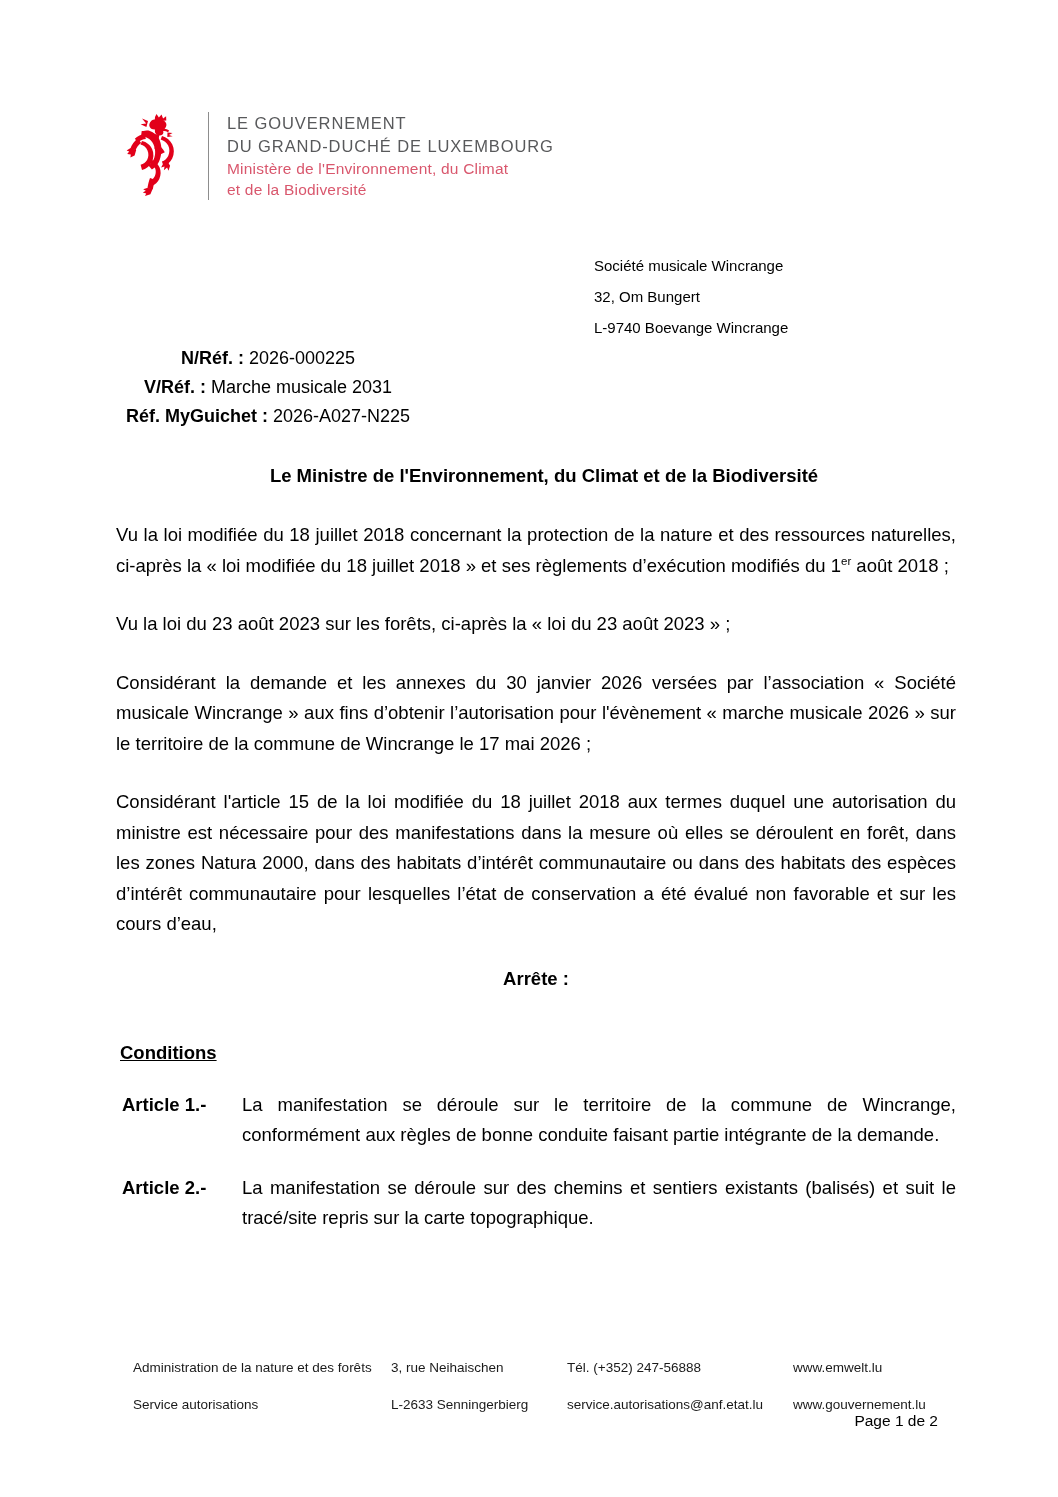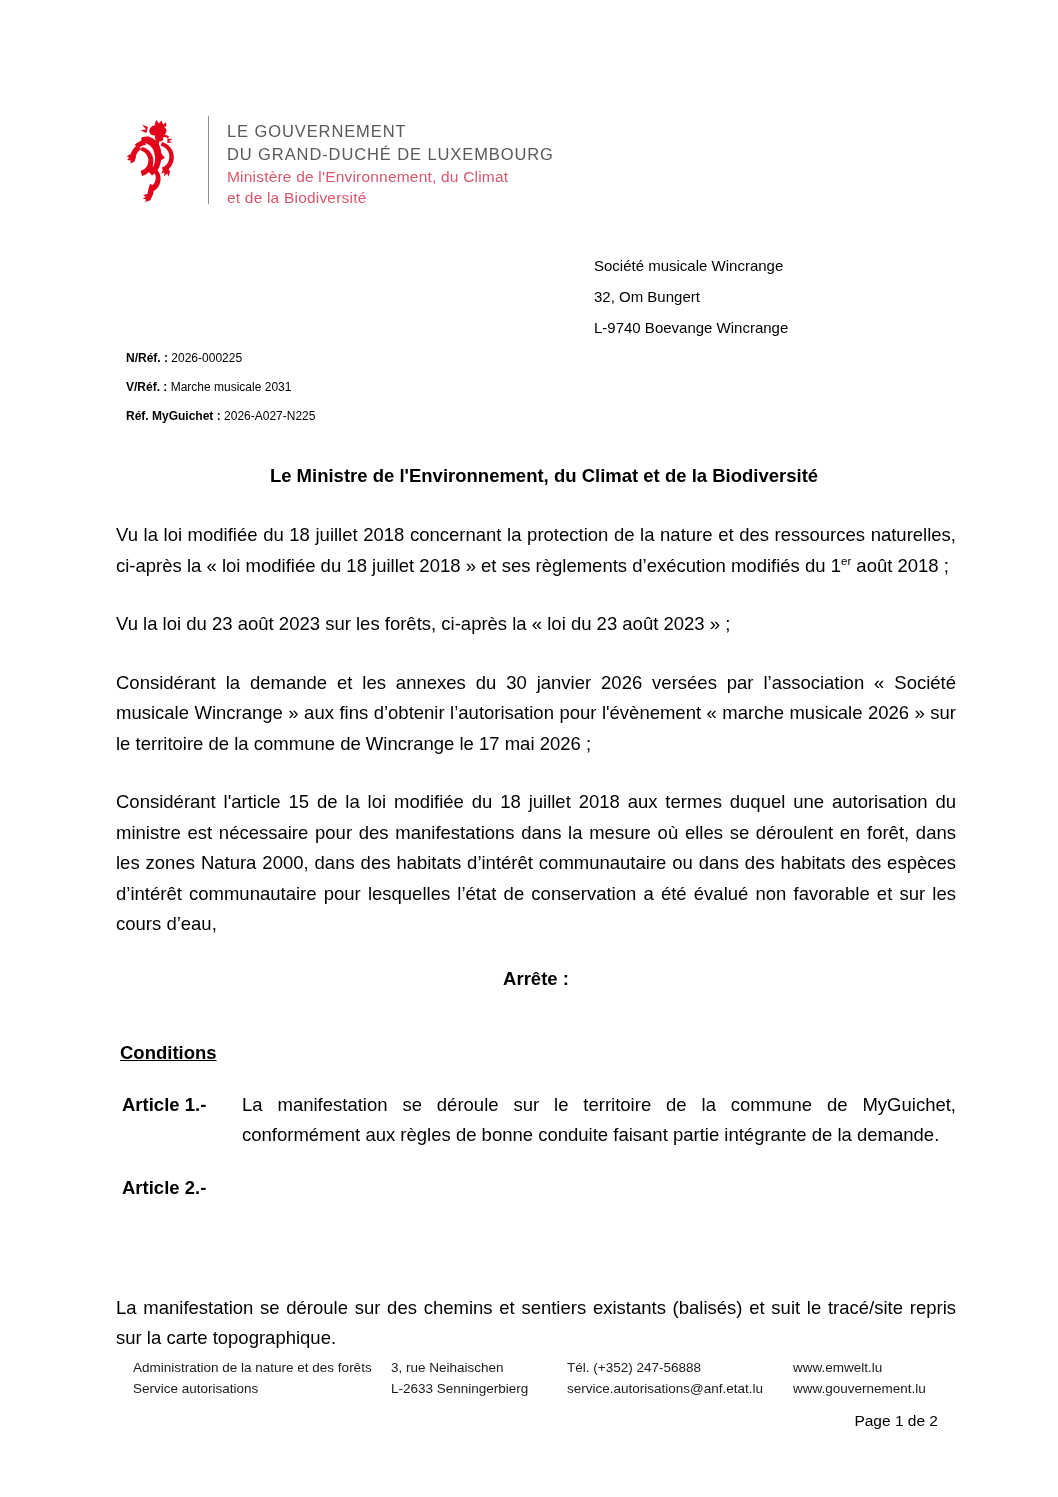--- a/index.html
+++ b/index.html
@@ -14,23 +14,23 @@
     background: #ffffff;
     font-family: "Liberation Sans", sans-serif;
     color: #000000;
     overflow: hidden;
   }
 
   
   .letterhead {
     position: absolute;
     left: 126px;
-    top: 112px;
+    top: 104px;
     display: flex;
-    align-items: center;
+    align-items: flex-end;
   }
   .lion-wrap {
     width: 66px;
     height: 92px;
     flex: 0 0 auto;
     display: block;
   }
   .lion-wrap svg { display: block; }
   .divider-rule {
     width: 1px;
@@ -70,22 +70,23 @@
     line-height: 31px;
     color: #000;
   }
   .addressee div { white-space: nowrap; }
 
   
   .refs {
     position: absolute;
     left: 126px;
     top: 344px;
-    font-size: 12px;
+    font-size: 18px;
     line-height: 29px;
+    text-align: center;
   }
   .refs b { font-weight: bold; }
 
   
   .minister-title {
     position: absolute;
     left: 126px;
     top: 465px;
     width: 836px;
     text-align: center;
@@ -139,37 +140,37 @@
     padding-left: 6px;
     white-space: nowrap;
   }
   .article-text {
     flex: 1 1 auto;
     font-size: 18.5px;
     line-height: 30.5px;
     text-align: justify;
     text-justify: inter-word;
   }
-  .article-row.tight { margin-bottom: 20px; flex-direction: column; }
+  .article-row.tight { margin-bottom: 20px; }
   .article-row.gap-before { margin-top: 16px; }
 
   
   .footer {
     position: absolute;
     left: 133px;
     top: 1357px;
     width: 840px;
     font-size: 13.5px;
     line-height: 21px;
     color: #1a1a1a;
   }
   .footer-grid {
     display: grid;
     grid-template-columns: 258px 176px 226px auto;
-    row-gap: 0px;
+    row-gap: 16px;
   }
   .footer-grid span { white-space: nowrap; }
 
   .page-number {
     position: absolute;
     left: 126px;
     top: 1412px;
     width: 812px;
     text-align: right;
     font-size: 15.5px;
@@ -297,21 +298,21 @@
     </p>
 
     <div class="arrete">Arrête :</div>
 
     <div class="section-heading">Conditions</div>
 
     <div class="articles">
 
       <div class="article-row">
         <div class="article-label">Article 1.-</div>
-        <div class="article-text">La manifestation se déroule sur le territoire de la commune de MyGuichet, conformément aux règles de bonne conduite faisant partie intégrante de la demande.</div>
+        <div class="article-text">La manifestation se déroule sur le territoire de la commune de Wincrange, conformément aux règles de bonne conduite faisant partie intégrante de la demande.</div>
       </div>
 
       <div class="article-row tight">
         <div class="article-label">Article 2.-</div>
         <div class="article-text">La manifestation se déroule sur des chemins et sentiers existants (balisés) et suit le tracé/site repris sur la carte topographique.</div>
       </div>
 
 
 
     </div>

